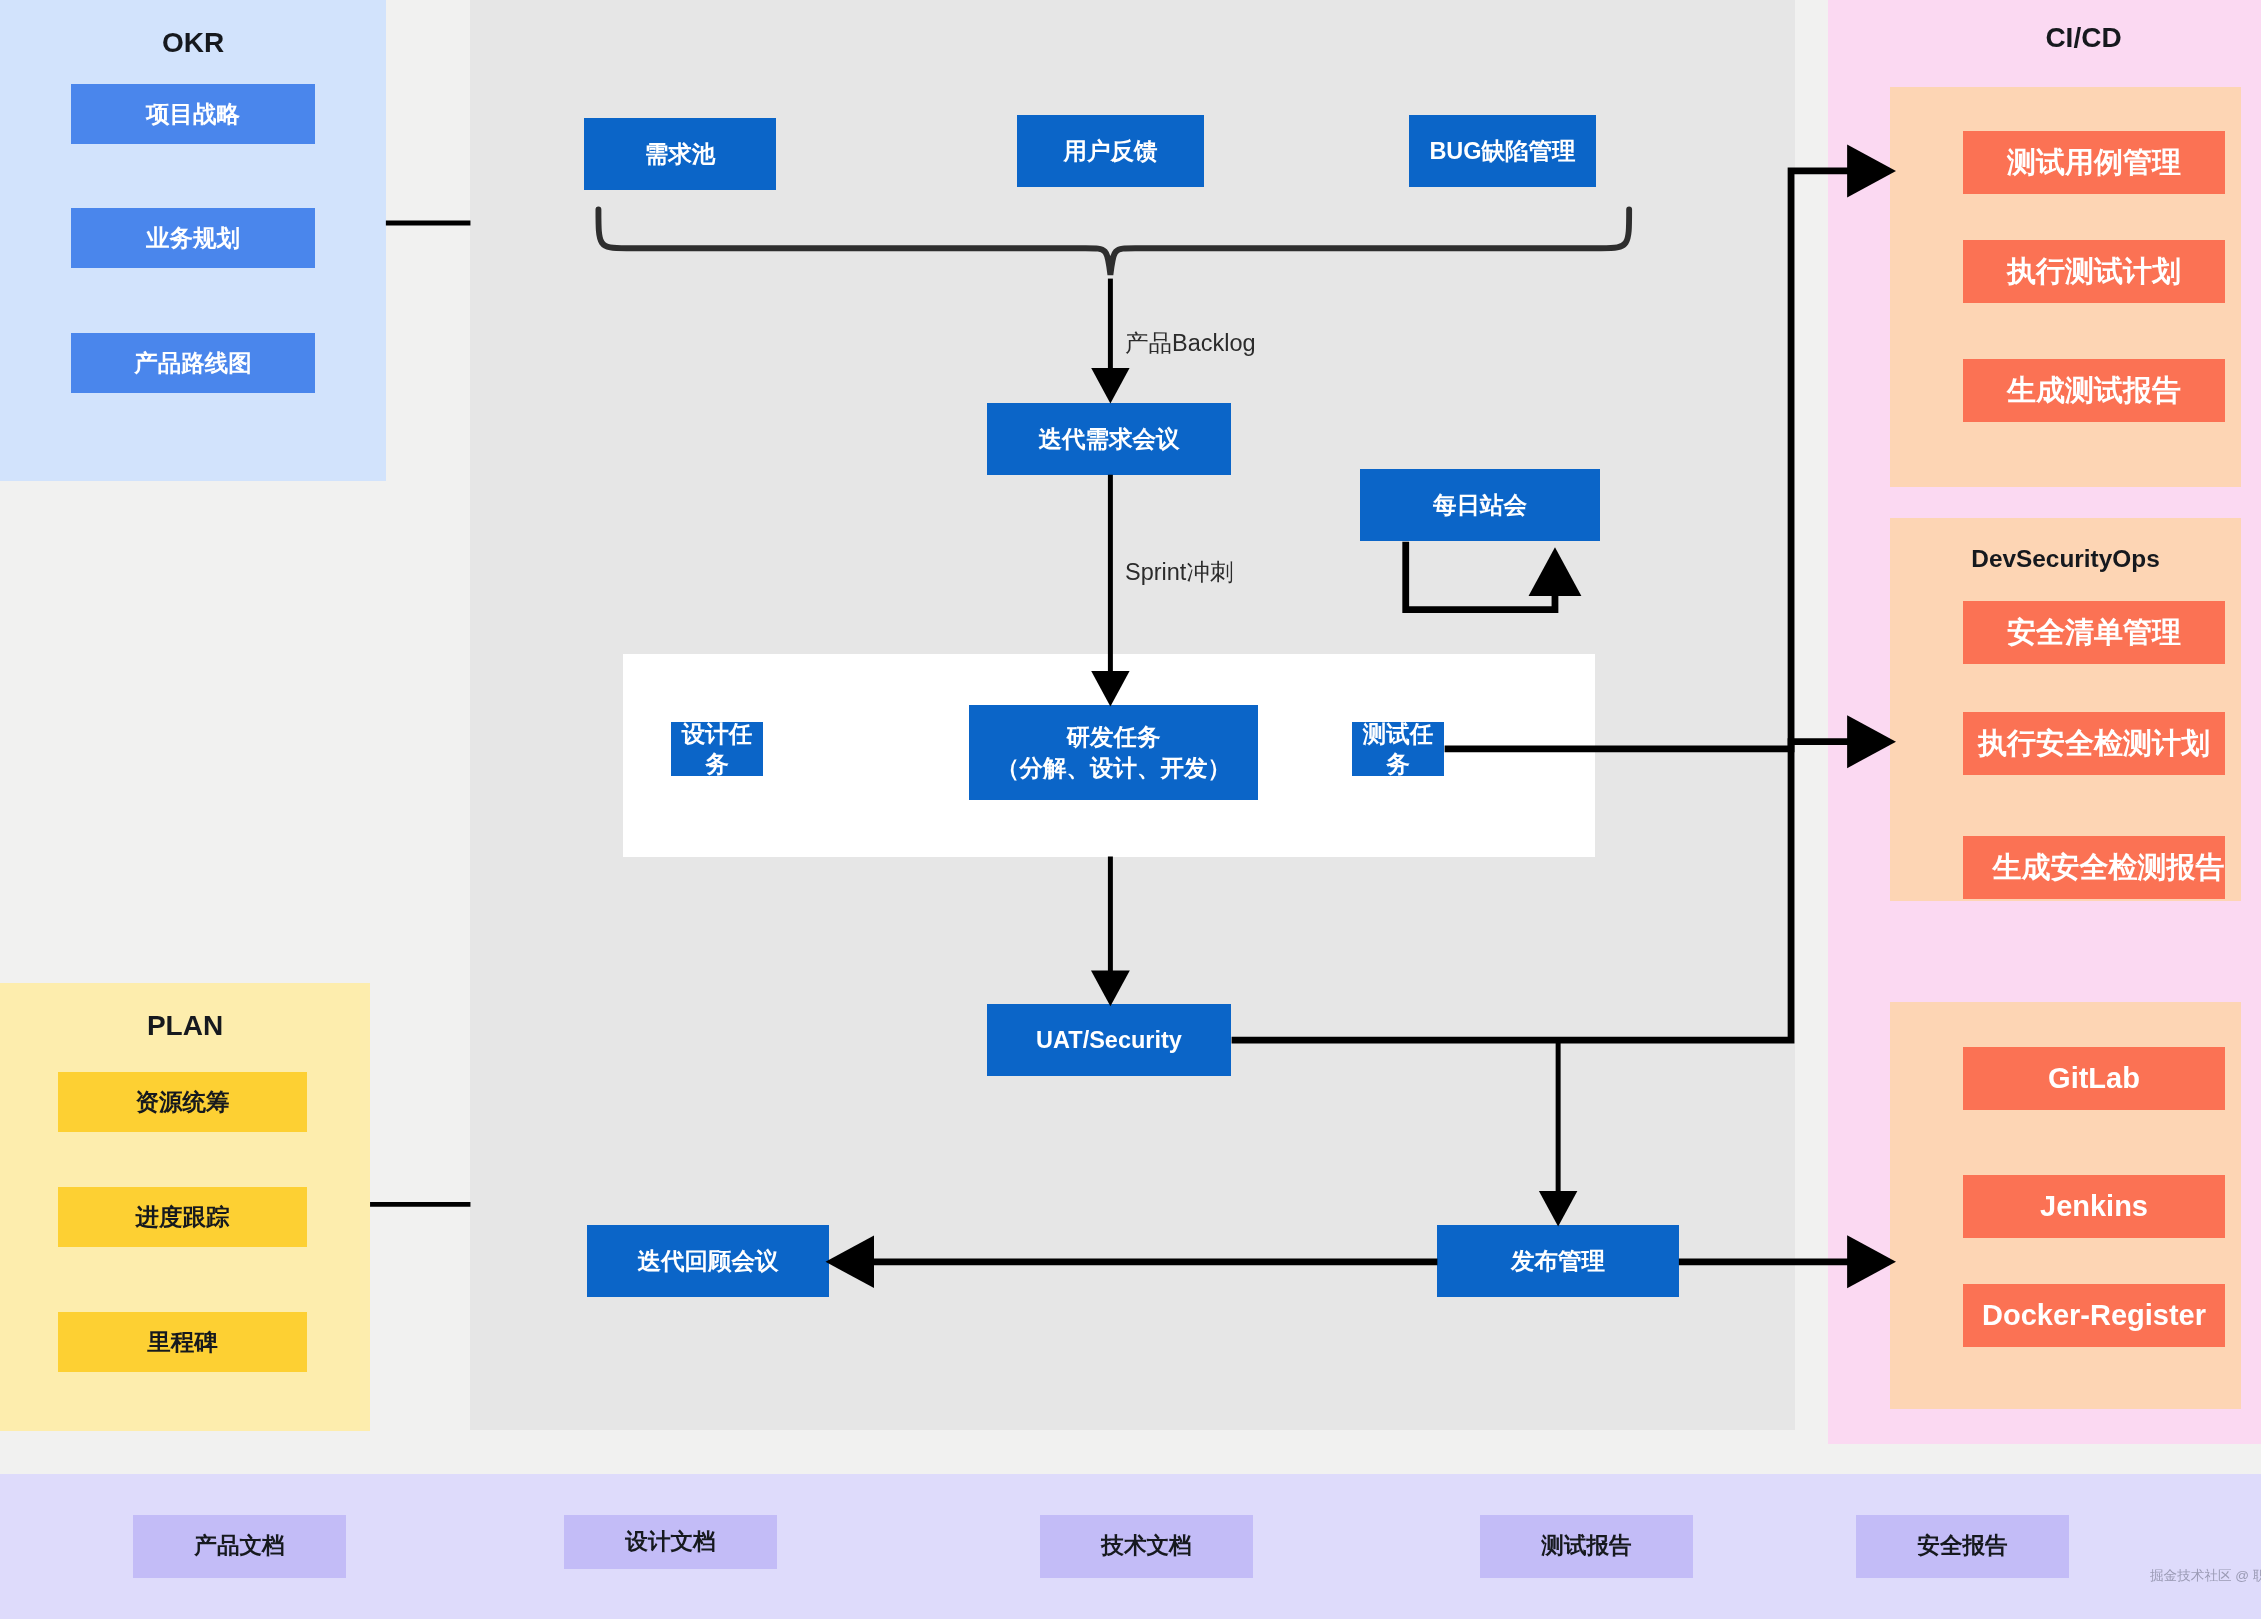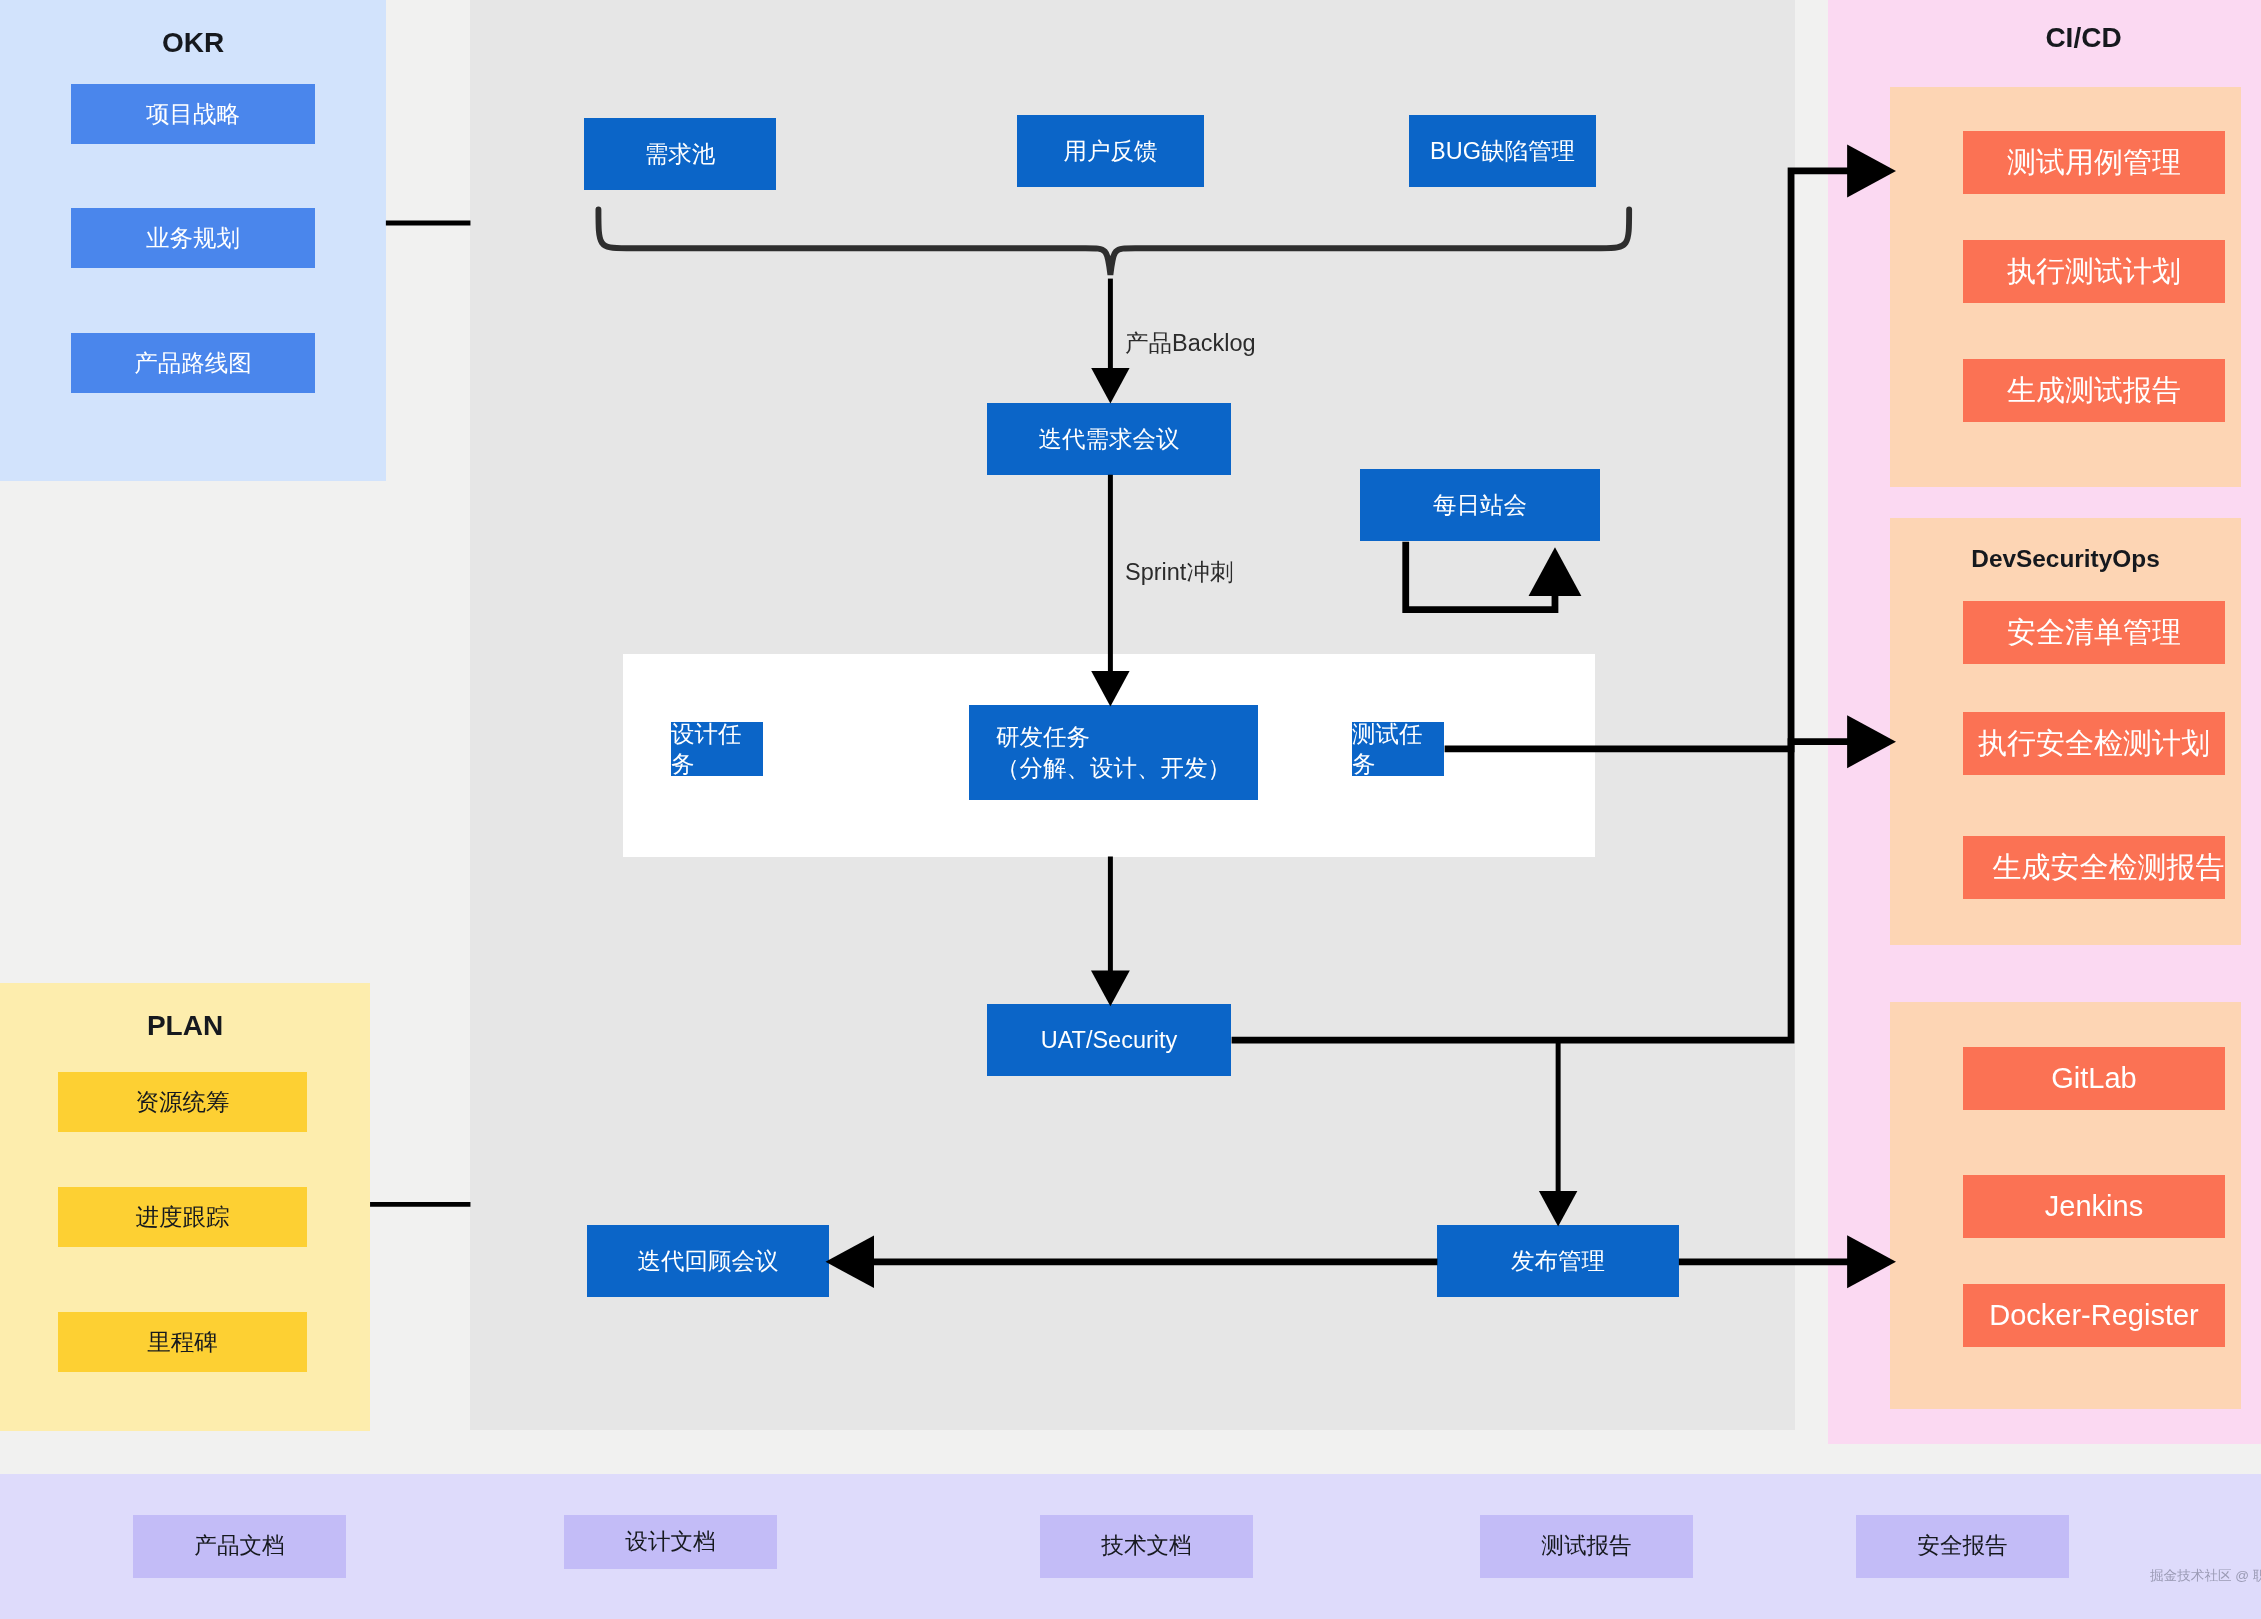--- a/index.html
+++ b/index.html
@@ -52,37 +52,38 @@
   #zone-right { left: 1828px; top: 0; width: 511px; height: 1444px; background: #fbd9f2; }
 
   
   .subgroup {
     position: absolute;
     background: #fdd5b4;
   }
   .subgroup .zone-title { font-size: 24.4px; }
 
   #grp-cicd   { left: 1890px; top: 87px;  width: 351px; height: 400px; }
-  #grp-devsec { left: 1890px; top: 518px; width: 351px; height: 427px; }
+  #grp-devsec { left: 1890px; top: 518px; width: 351px; height: 383px; }
   #grp-tools  { left: 1890px; top: 1002px; width: 351px; height: 407px; }
 
   #zone-right > .zone-title.cicd { top: 22px; font-size: 28px; }
   #grp-devsec .zone-title { top: 27px; }
 
   
   #zone-docs { left: 0; top: 1474px; width: 2342px; height: 146px; background: #dedbfb; }
 
   
   .node {
     position: absolute;
     box-sizing: border-box;
     display: flex;
     align-items: center;
     justify-content: center;
-    font-weight: normal;
+    text-align: center;
+    font-weight: bold;
     line-height: 1.28;
     white-space: pre-line;
   }
   .n-blue     { background: #0b65c8; color: #ffffff; font-size: 23.5px; }
   .n-okrbox   { background: #4a86ec; color: #ffffff; font-size: 23.5px; }
   .n-planbox  { background: #fdd033; color: #16191e; font-size: 23.5px; }
   .n-orange   { background: #fb7254; color: #ffffff; font-size: 29px; }
   .n-doc      { background: #c3bcf7; color: #16191e; font-size: 22.6px; }
 
   

